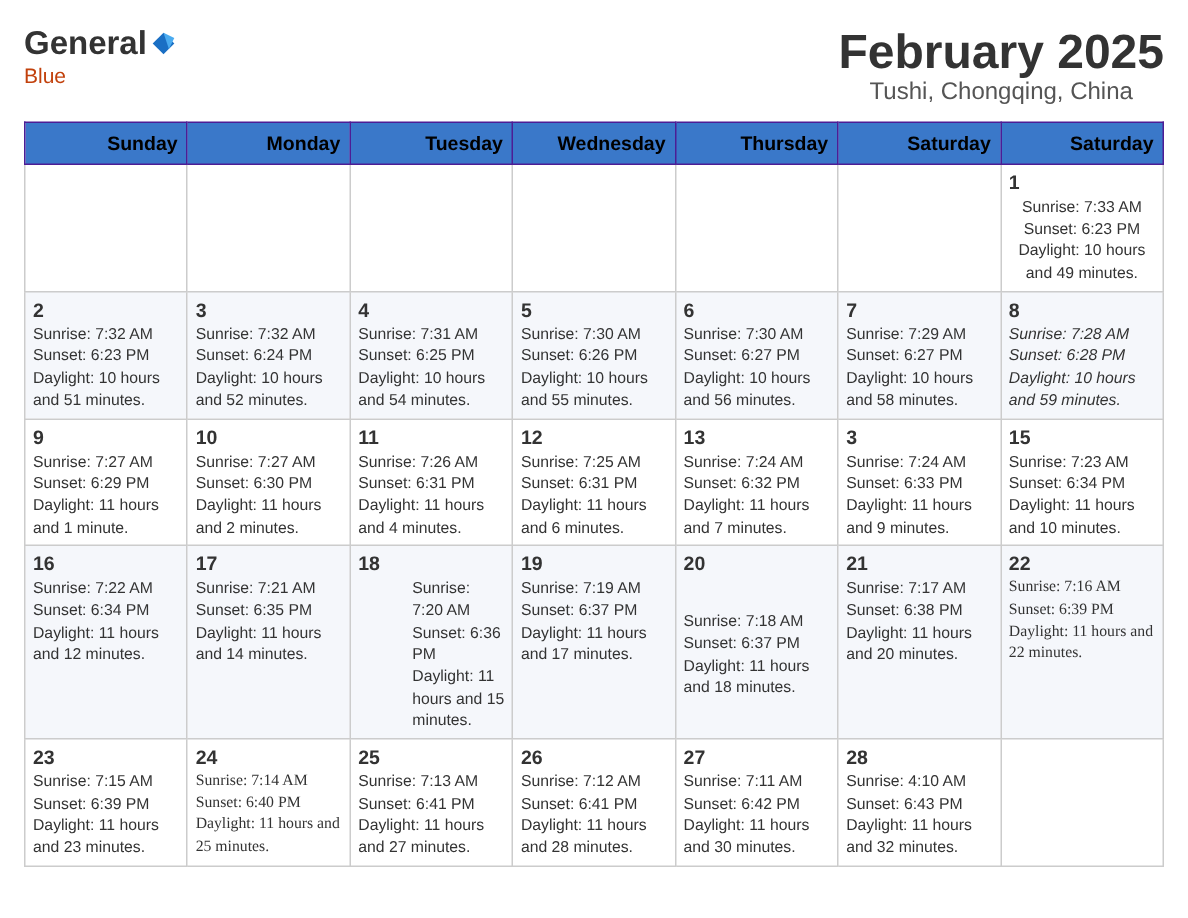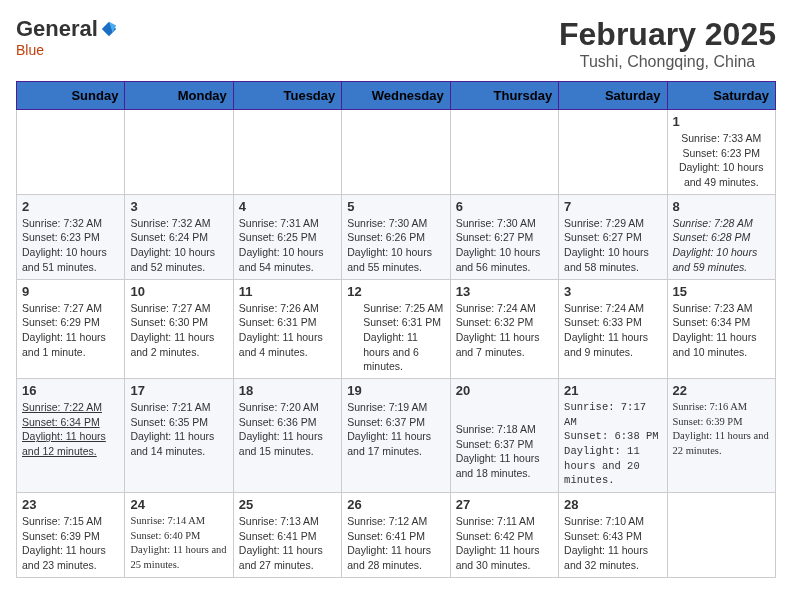--- a/index.html
+++ b/index.html
@@ -201,21 +201,21 @@
 Daylight: 11 hours and 2 minutes.</div>
         </td>
         <td>
           <span class="day-num">11</span>
           <div class="day-info" style="white-space: pre-line;">Sunrise: 7:26 AM
 Sunset: 6:31 PM
 Daylight: 11 hours and 4 minutes.</div>
         </td>
         <td>
           <span class="day-num">12</span>
-          <div class="day-info" style="white-space: pre-line; margin-left: 16px;">Sunrise: 7:25 AM
+          <div class="day-info" style="white-space: pre-line;">Sunrise: 7:25 AM
 Sunset: 6:31 PM
 Daylight: 11 hours and 6 minutes.</div>
         </td>
         <td>
           <span class="day-num">13</span>
           <div class="day-info" style="white-space: pre-line;">Sunrise: 7:24 AM
 Sunset: 6:32 PM
 Daylight: 11 hours and 7 minutes.</div>
         </td>
         <td>
@@ -227,51 +227,51 @@
         <td>
           <span class="day-num">15</span>
           <div class="day-info" style="white-space: pre-line;">Sunrise: 7:23 AM
 Sunset: 6:34 PM
 Daylight: 11 hours and 10 minutes.</div>
         </td>
       </tr>
       <tr>
         <td>
           <span class="day-num">16</span>
-          <div class="day-info" style="white-space: pre-line; text-decoration: underline;">Sunrise: 7:22 AM
+          <div class="day-info" style="white-space: pre-line;">Sunrise: 7:22 AM
 Sunset: 6:34 PM
 Daylight: 11 hours and 12 minutes.</div>
         </td>
         <td>
           <span class="day-num">17</span>
           <div class="day-info" style="white-space: pre-line;">Sunrise: 7:21 AM
 Sunset: 6:35 PM
 Daylight: 11 hours and 14 minutes.</div>
         </td>
         <td>
           <span class="day-num">18</span>
-          <div class="day-info" style="white-space: pre-line;">Sunrise: 7:20 AM
+          <div class="day-info" style="white-space: pre-line; margin-left: 36px;">Sunrise: 7:20 AM
 Sunset: 6:36 PM
 Daylight: 11 hours and 15 minutes.</div>
         </td>
         <td>
           <span class="day-num">19</span>
           <div class="day-info" style="white-space: pre-line;">Sunrise: 7:19 AM
 Sunset: 6:37 PM
 Daylight: 11 hours and 17 minutes.</div>
         </td>
         <td>
           <span class="day-num">20</span>
           <div class="day-info" style="white-space: pre-line; margin-top: 24px;">Sunrise: 7:18 AM
 Sunset: 6:37 PM
 Daylight: 11 hours and 18 minutes.</div>
         </td>
         <td>
           <span class="day-num">21</span>
-          <div class="day-info" style="white-space: pre-line; font-family: Liberation Mono, monospace;">Sunrise: 7:17 AM
+          <div class="day-info" style="white-space: pre-line;">Sunrise: 7:17 AM
 Sunset: 6:38 PM
 Daylight: 11 hours and 20 minutes.</div>
         </td>
         <td>
           <span class="day-num">22</span>
           <div class="day-info" style="white-space: pre-line; font-family: Liberation Serif, serif;">Sunrise: 7:16 AM
 Sunset: 6:39 PM
 Daylight: 11 hours and 22 minutes.</div>
         </td>
       </tr>
@@ -301,20 +301,20 @@
 Daylight: 11 hours and 28 minutes.</div>
         </td>
         <td>
           <span class="day-num">27</span>
           <div class="day-info" style="white-space: pre-line;">Sunrise: 7:11 AM
 Sunset: 6:42 PM
 Daylight: 11 hours and 30 minutes.</div>
         </td>
         <td>
           <span class="day-num">28</span>
-          <div class="day-info" style="white-space: pre-line;">Sunrise: 7:10 AM
+          <div class="day-info" style="white-space: pre-line;">Sunrise: 4:10 AM
 Sunset: 6:43 PM
 Daylight: 11 hours and 32 minutes.</div>
         </td>
         <td class="empty-cell"></td>
       </tr>
     </tbody>
 </table>
 
 </body></html>

